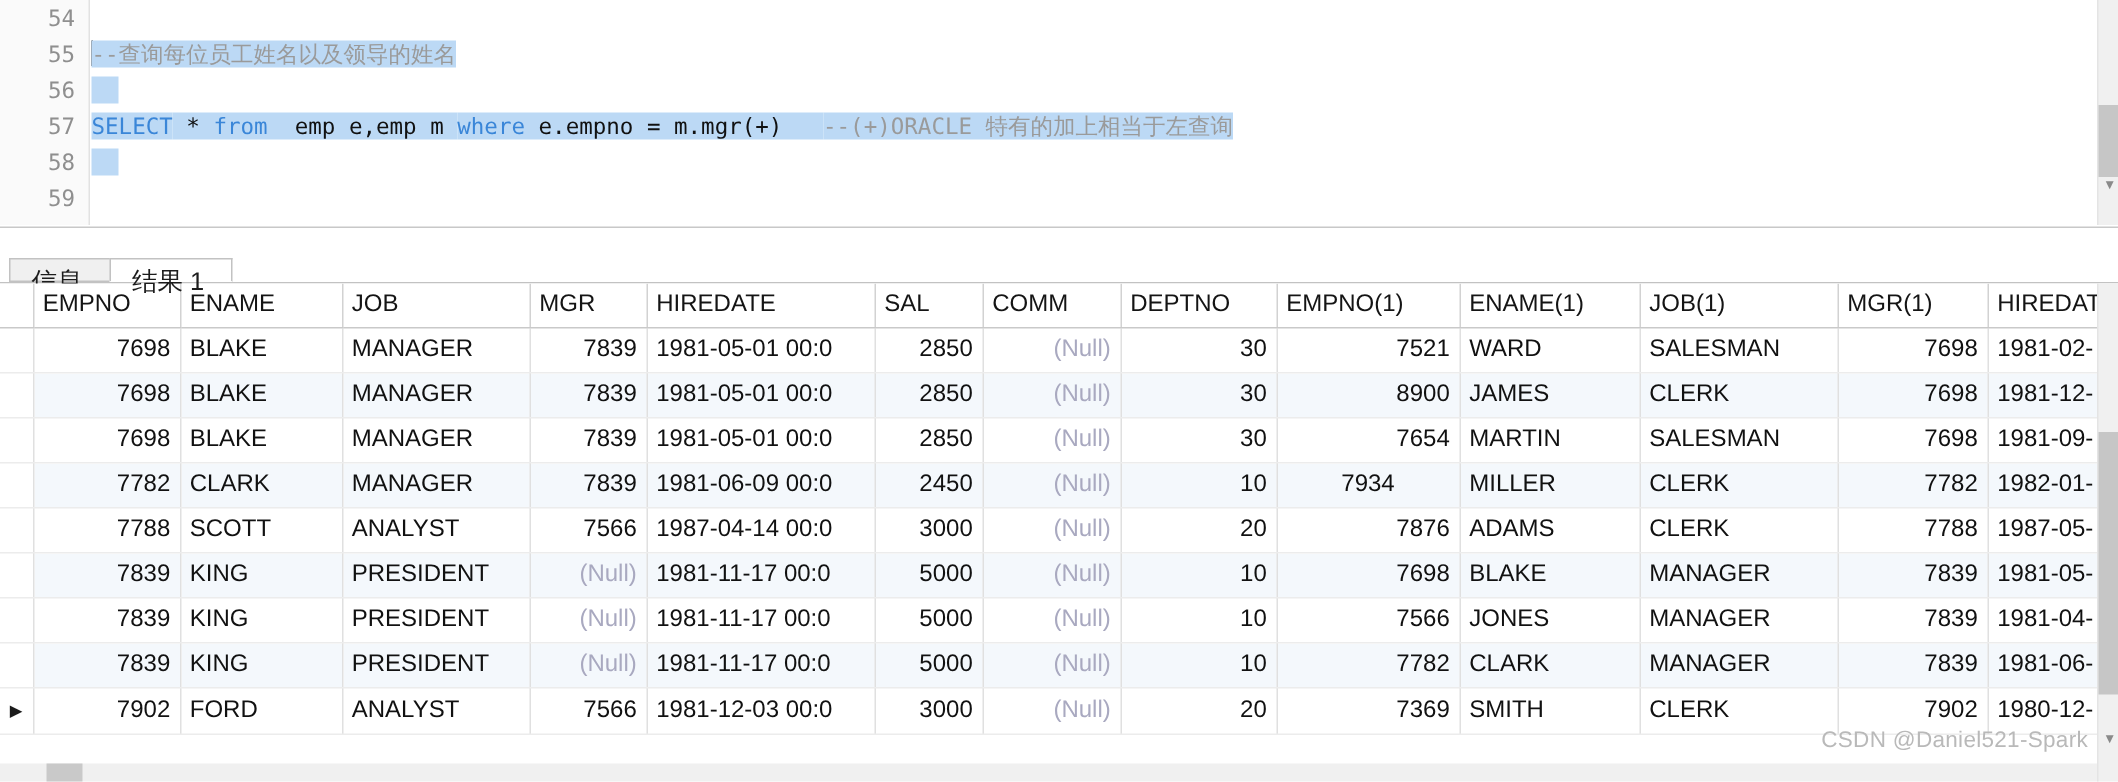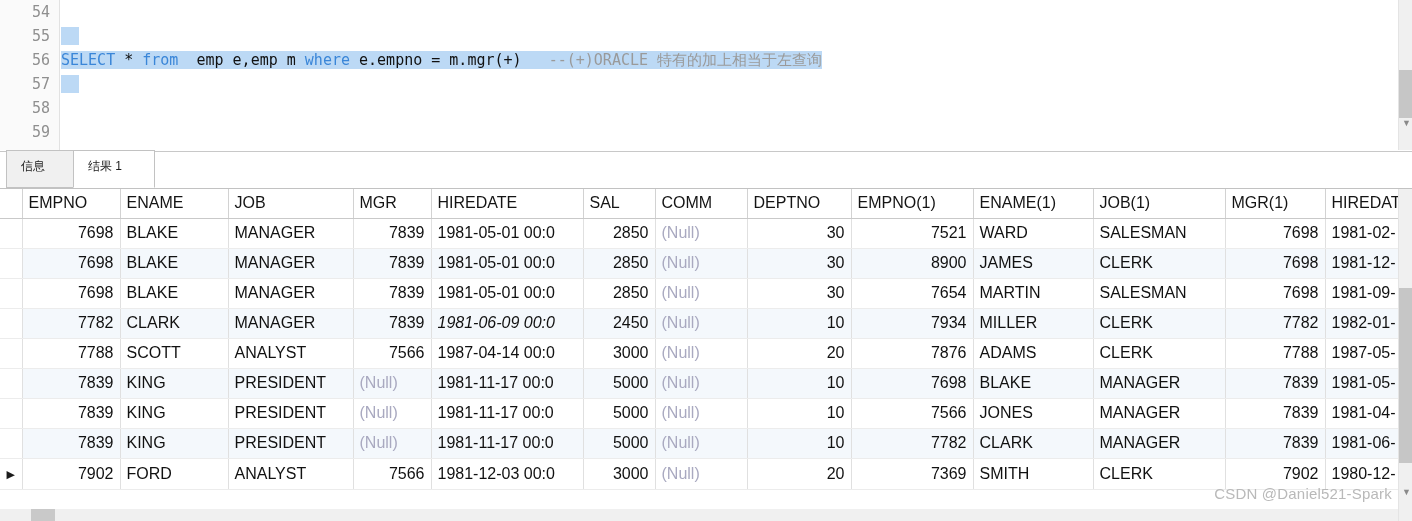--- a/index.html
+++ b/index.html
@@ -77,23 +77,23 @@
     background: #ffffff;
     border-top: 1px solid #c8c8c8;
   }
   #tabbar .tabs-strip {
     position: absolute; left: 0; bottom: 0;
     width: 1412px; height: 31px;
     border-bottom: 1px solid #c2c2c2;
   }
   .tab {
     position: absolute; bottom: 0;
-    height: 38px; line-height: 30px;
+    height: 16px; line-height: 30px;
     padding: 0 14px;
-    font-size: 12px;
+    font-size: 17px;
     color: #1c1c1c;
     border: 1px solid #c2c2c2;
     background: #f0f0f0;
     cursor: default;
   }
   .tab.active {
     background: #ffffff;
     border-bottom: 1px solid #ffffff;
     z-index: 3;
   }
@@ -135,21 +135,21 @@
     background: #ffffff;
     border-right: 1px solid #d8d8d8;
     text-align: center;
   }
   thead th.rowhdr { background: #ffffff; border-bottom: 1px solid #c9c9c9; }
   th.sel-col { background: #d6e8f7; }
 
   tbody tr.alt td { background: #f4f8fc; }
   tbody tr.alt td.rowhdr { background: #ffffff; }
   td.num { text-align: right; }
-  td.null { color: #a9a9c0; }
+  td.null { color: #a9a9c0; text-align: right; }
   .cur-marker {
     color: #1b1b1b; font-size: 11px; line-height: 30px;
   }
 
   
   #grid-vscroll {
     position: absolute; right: 0; top: 189px;
     width: 14px; height: 332px;
     background: #f0f0f0;
     border-left: 1px solid #e4e4e4;
@@ -189,20 +189,21 @@
   <div id="gutter">
       <div class="gutter-num">54</div>
       <div class="gutter-num">55</div>
       <div class="gutter-num">56</div>
       <div class="gutter-num">57</div>
       <div class="gutter-num">58</div>
       <div class="gutter-num">59</div>
     </div>
   <div id="code-area">
       <div class="code-line">&nbsp;</div>
+      <div class="code-line"><span class="caret"></span><span class="cmt sel">--查询每位员工姓名以及领导的姓名</span></div>
       <div class="code-line"><span class="indent-sel">  </span></div>
       <div class="code-line"><span class="kw sel">SELECT</span><span class="plain sel"> * </span><span class="kw sel">from</span><span class="plain sel">  emp e,emp m </span><span class="kw sel">where</span><span class="plain sel"> e.empno = m.mgr(+)   </span><span class="cmt sel">--(+)ORACLE 特有的加上相当于左查询</span></div>
       <div class="code-line"><span class="indent-sel">  </span></div>
     </div>
   <div id="editor-vscroll">
     <div id="editor-vthumb"></div>
     <span class="arrow-dn">▼</span>
   </div>
 </div>
 
@@ -281,25 +282,25 @@
           <td style="width: 132px;">SALESMAN</td>
           <td class="num" style="width: 100px;">7698</td>
           <td style="width: 150px;">1981-09-</td>
         </tr>
         <tr class="alt">
           <td class="rowhdr"></td>
           <td class="num" style="width: 98px;">7782</td>
           <td style="width: 108px;">CLARK</td>
           <td style="width: 125px;">MANAGER</td>
           <td class="num" style="width: 78px;">7839</td>
-          <td style="width: 152px; font-style: italic;">1981-06-09 00:0</td>
+          <td style="width: 152px;">1981-06-09 00:0</td>
           <td class="num" style="width: 72px;">2450</td>
           <td class="null" style="width: 92px;">(Null)</td>
           <td class="num" style="width: 104px;">10</td>
-          <td class="num" style="width: 122px;">7934</td>
+          <td class="num" style="width: 122px; text-align: center;">7934</td>
           <td style="width: 120px;">MILLER</td>
           <td style="width: 132px;">CLERK</td>
           <td class="num" style="width: 100px;">7782</td>
           <td style="width: 150px;">1982-01-</td>
         </tr>
         <tr>
           <td class="rowhdr"></td>
           <td class="num" style="width: 98px;">7788</td>
           <td style="width: 108px;">SCOTT</td>
           <td style="width: 125px;">ANALYST</td>

